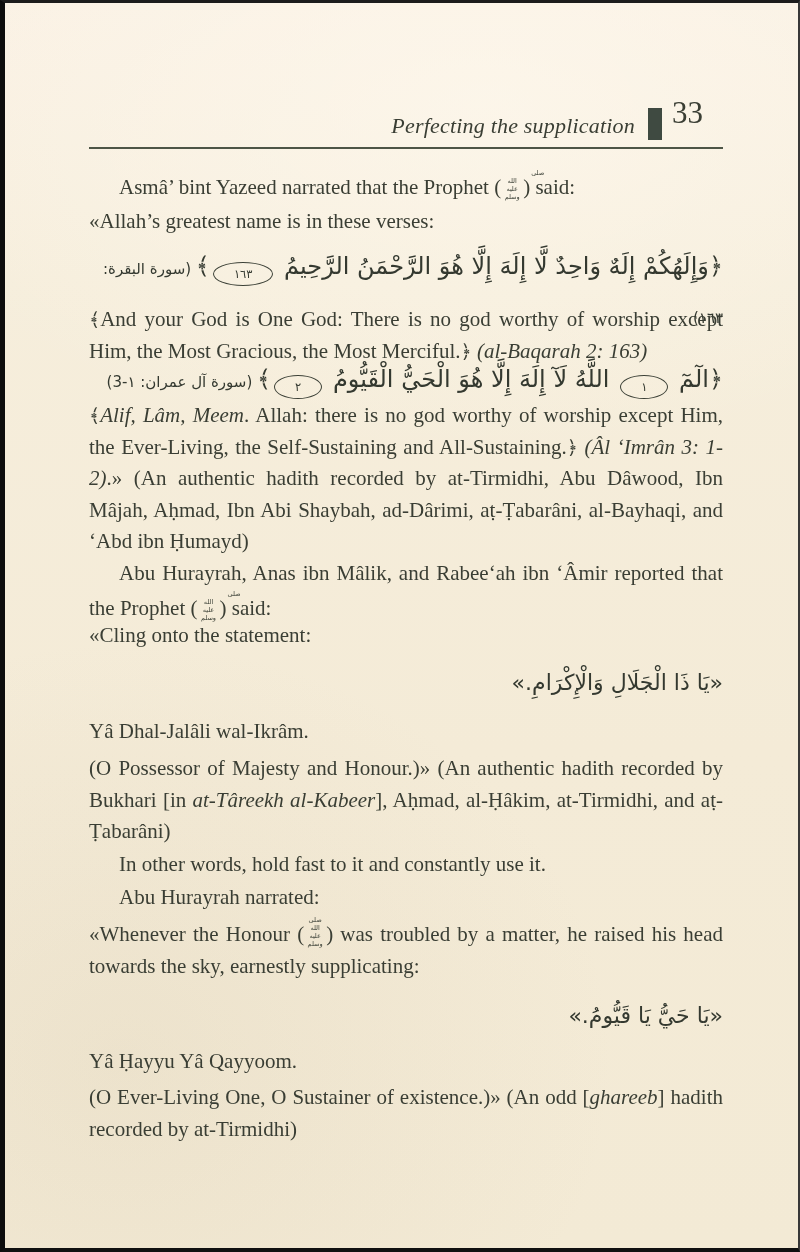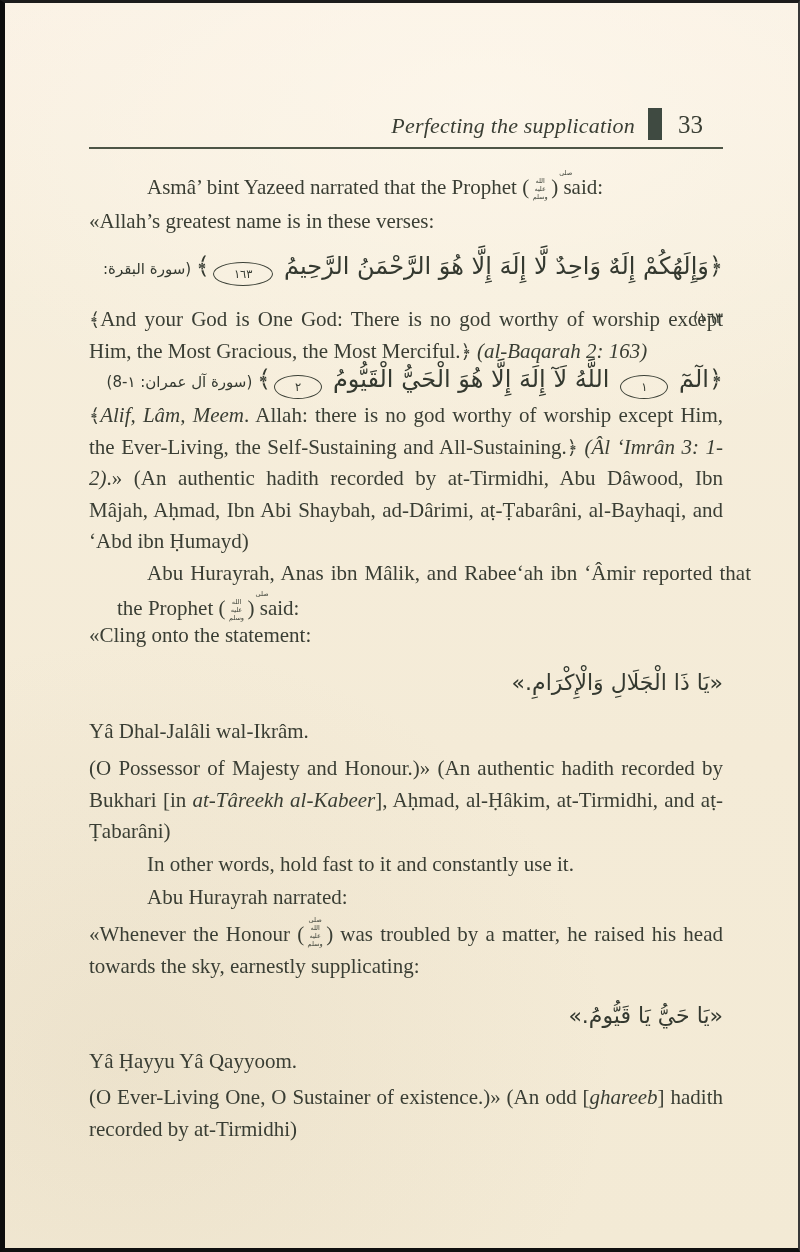--- a/index.html
+++ b/index.html
@@ -23,31 +23,31 @@
     position:absolute;top:110px;right:163px;
     font-style:italic;font-size:22px;letter-spacing:.2px;
     color:var(--ink,#3a3e34);
   }
   .hdr-bar{
     position:absolute;top:105px;right:136px;
     width:14px;height:32px;
     background:var(--bar,#3f4a41);
   }
   .hdr-num{
-    position:absolute;top:108px;right:95px;
-    font-size:25px;color:var(--ink,#3a3e34);
+    position:absolute;top:92px;right:95px;
+    font-size:31px;color:var(--ink,#3a3e34);
   }
   .hdr-rule{
     position:absolute;top:144px;left:84px;width:634px;height:2px;
     background:var(--rule,#4d5546);
   }
   .block{position:absolute;left:84px;width:634px;}
   .en{font-size:21px;line-height:31.5px;text-align:justify;}
   .en.single{text-align:left;}
-  .indent{text-indent:30px;margin-left:28px;}
+  .indent{text-indent:30px;}
   .it{font-style:italic;}
   .translit{font-size:21px;text-align:left;}
   .ar-verse{
     direction:rtl;text-align:right;
     font-family:"DejaVu Sans",sans-serif;
     font-size:24px;line-height:46px;
     color:#343930;
   }
   .ar-line{
     direction:rtl;text-align:right;
@@ -84,21 +84,21 @@
 <main class="page">
   <div class="hdr-title">Perfecting the supplication</div>
   <div class="hdr-bar"></div>
   <div class="hdr-num">33</div>
   <div class="hdr-rule"></div>
   <section>
       <div class="block en single indent" style="top: 166px;"><span>Asmâ’ bint Yazeed narrated that the Prophet (</span><span class="saw">صلى الله عليه وسلم</span><span>) said:</span></div>
       <div class="block en single" style="top: 203px;"><span>«Allah’s greatest name is in these verses:</span></div>
       <div class="block ar-verse" style="top: 240px;"><span>﴿وَإِلَهُكُمْ إِلَهٌ وَاحِدٌ لَّا إِلَهَ إِلَّا هُوَ الرَّحْمَنُ الرَّحِيمُ </span><span class="ayah">١٦٣</span><span>﴾</span><span class="ref"> (سورة البقرة: ١٦٣)</span></div>
       <div class="block en" style="top: 301px;"><span class="vb">﴾</span><span>And your God is One God: There is no god worthy of worship except Him, the Most Gracious, the Most Merciful.</span><span class="vb">﴿</span><span> </span><span class="it">(al-Baqarah 2: 163)</span></div>
-      <div class="block ar-verse" style="top: 353px;"><span>﴿الٓمٓ </span><span class="ayah">١</span><span> اللَّهُ لَآ إِلَهَ إِلَّا هُوَ الْحَيُّ الْقَيُّومُ </span><span class="ayah">٢</span><span>﴾</span><span class="ref"> (سورة آل عمران: ١-8)</span></div>
+      <div class="block ar-verse" style="top: 353px;"><span>﴿الٓمٓ </span><span class="ayah">١</span><span> اللَّهُ لَآ إِلَهَ إِلَّا هُوَ الْحَيُّ الْقَيُّومُ </span><span class="ayah">٢</span><span>﴾</span><span class="ref"> (سورة آل عمران: ١-3)</span></div>
       <div class="block en" style="top: 397px;"><span class="vb">﴾</span><span class="it">Alif, Lâm, Meem</span><span>. Allah: there is no god worthy of worship except Him, the Ever-Living, the Self-Sustaining and All-Sustaining.</span><span class="vb">﴿</span><span> </span><span class="it">(Âl ‘Imrân 3: 1-2)</span><span>.» (An authentic hadith recorded by at-Tirmidhi, Abu Dâwood, Ibn Mâjah, Aḥmad, Ibn Abi Shaybah, ad-Dârimi, aṭ-Ṭabarâni, al-Bayhaqi, and ‘Abd ibn Ḥumayd)</span></div>
       <div class="block en indent" style="top: 555px;"><span>Abu Hurayrah, Anas ibn Mâlik, and Rabee‘ah ibn ‘Âmir reported that the Prophet (</span><span class="saw">صلى الله عليه وسلم</span><span>) said:</span></div>
       <div class="block en single" style="top: 617px;"><span>«Cling onto the statement:</span></div>
       <div class="block ar-line" style="top: 660px;"><span>«يَا ذَا الْجَلَالِ وَالْإِكْرَامِ.»</span></div>
       <div class="block translit" style="top: 716px;"><span>Yâ Dhal-Jalâli wal-Ikrâm.</span></div>
       <div class="block en" style="top: 750px;"><span>(O Possessor of Majesty and Honour.)» (An authentic hadith recorded by Bukhari [in </span><span class="it">at-Târeekh al-Kabeer</span><span>], Aḥmad, al-Ḥâkim, at-Tirmidhi, and aṭ-Ṭabarâni)</span></div>
       <div class="block en single indent" style="top: 846px;"><span>In other words, hold fast to it and constantly use it.</span></div>
       <div class="block en single indent" style="top: 879px;"><span>Abu Hurayrah narrated:</span></div>
       <div class="block en" style="top: 913px;"><span>«Whenever the Honour (</span><span class="saw">صلى الله عليه وسلم</span><span>) was troubled by a matter, he raised his head towards the sky, earnestly supplicating:</span></div>
       <div class="block ar-line" style="top: 993px;"><span>«يَا حَيُّ يَا قَيُّومُ.»</span></div>

